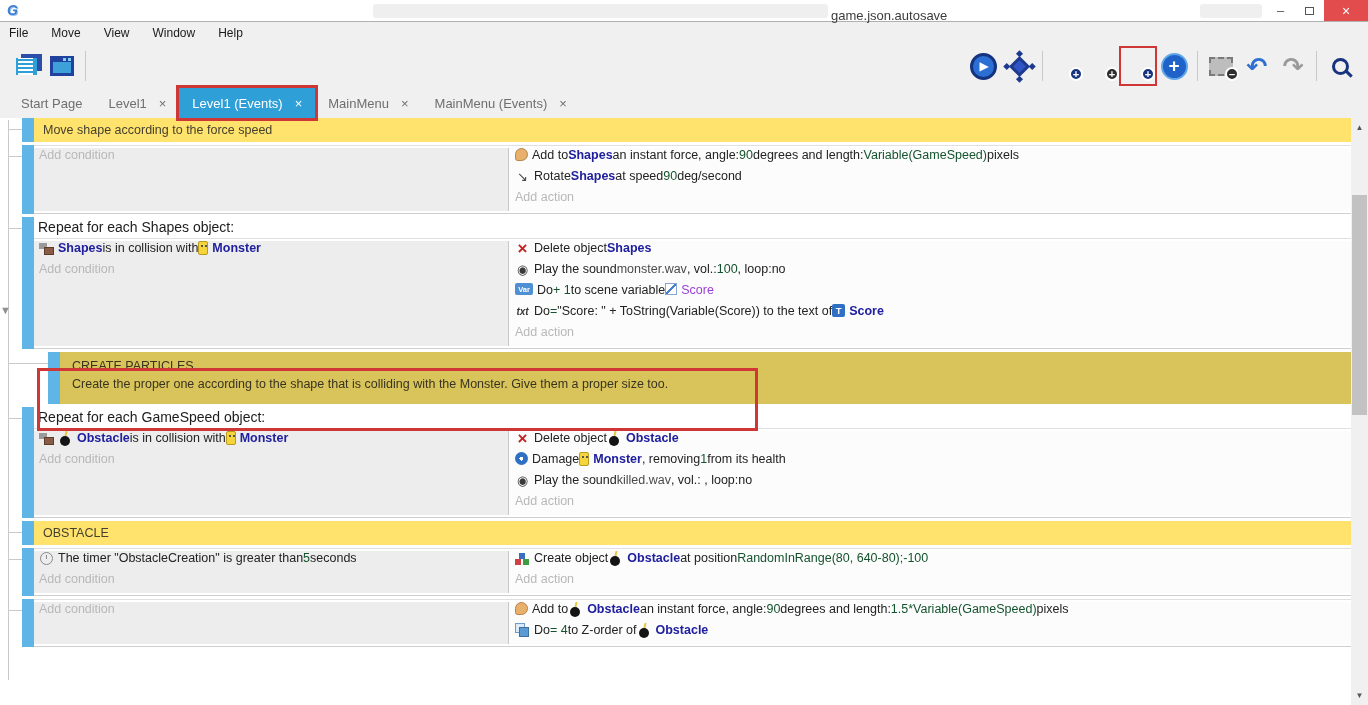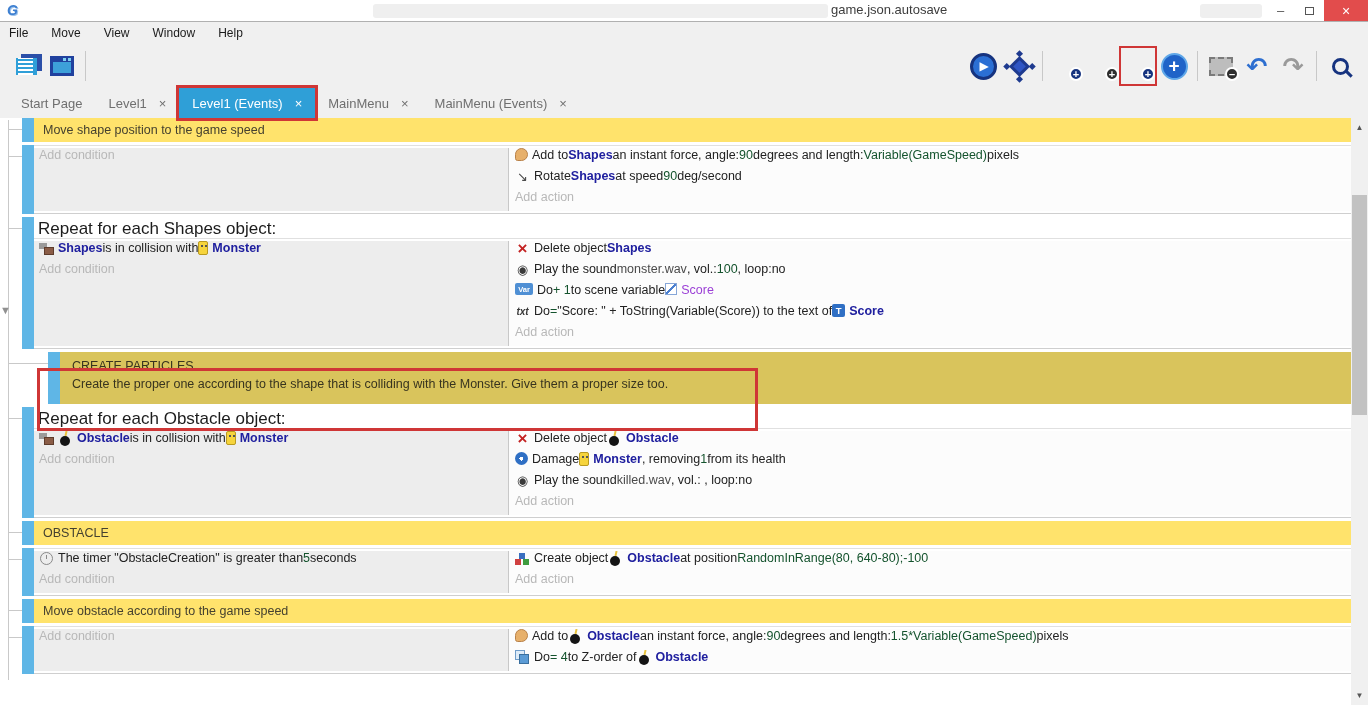--- a/index.html
+++ b/index.html
@@ -5,21 +5,21 @@
   * { box-sizing: border-box; margin:0; padding:0; }
   html,body { width:1368px; height:705px; overflow:hidden; }
   body { font-family:"Liberation Sans","DejaVu Sans",sans-serif; background:#fff; position:relative; }
 
   
   .titlebar { height:22px; background:#fff; border-bottom:1px solid #b0b0b0; position:relative; }
   .logo { position:absolute; left:7px; top:2px; font-size:14px; font-weight:bold; font-style:italic;
           color:#3d7fd1; text-shadow:1px 1px 0 #9cc2ea; }
   .redact { position:absolute; top:4px; height:14px; background:#efefef; border-radius:3px; }
   .r1 { left:373px; width:455px; } .r2 { left:1200px; width:62px; }
-  .title-text { position:absolute; left:831px; top:2px; font-size:13px; color:#3c3c3c; }
+  .title-text { position:absolute; left:831px; top:8px; font-size:13px; color:#3c3c3c; }
   .win-controls { position:absolute; right:0; top:0; height:21px; display:flex; }
   .win-btn { width:29px; height:21px; display:flex; align-items:center; justify-content:center;
              color:#555; font-size:13px; }
   .win-restore-glyph { width:9px; height:8px; border:1px solid #555; background:#fff; }
   .win-close { width:44px; background:#e24c4c; color:#fff; font-size:14px; }
 
   
   .menubar { height:22px; background:#f0f0f0; display:flex; align-items:center; padding-left:9px; }
   .menu-item { font-size:12px; color:#1a1a1a; margin-right:23px; }
 
@@ -84,21 +84,21 @@
   .ind1::before { width:40px; }
   .sel-bar { width:12px; flex:none; background:#5fb6e6; }
   .ev-content { flex:1; min-width:0; }
 
   .comment { background:#ffe36c; padding:3px 9px; min-height:24px; display:flex; align-items:center;
              font-size:12.5px; color:#45412f; }
   .comment2 { background:#d9c45c; padding:7px 12px; min-height:52px; font-size:12.5px; color:#38341f; }
   .comment2 .c2-title { margin-bottom:4px; }
 
   .ebody { display:flex; border-top:1px solid #e0e0e0; border-bottom:1px solid #cfcfcf; padding:2px 0; }
-  .fe-header { background:#fff; font-size:17px; color:#1c1c1c; padding:2px 4px; height:21px; }
+  .fe-header { background:#fff; font-size:14px; color:#1c1c1c; padding:2px 4px; height:21px; }
   .cond { width:475px; flex:none; background:#ededed; border-right:1px solid #c8c8c8; padding:0 0 0 5px; }
   .acts { flex:1; background:#fcfcfc; padding:0 0 0 6px; min-width:0; }
 
   .line { height:21px; display:flex; font-size:12.5px; color:#222; white-space:nowrap; overflow:hidden; }
   .s-p { color:#222; } .s-file { color:#4a4a4a; }
   .s-obj { color:#20209f; font-weight:bold; }
   .s-val { color:#14532d; }
   .s-var { color:#9b3fd6; }
   .s-q { color:#8a8a8a; }
   .line.ph { color:#b8b8b8; }
@@ -235,21 +235,21 @@
 
 <div class="sheet">
   <div class="tree-vline"></div>
   <div class="fold-arrow">▼</div>
   <div class="events">
       <div class="ev-row">
         <div class="gutter"></div>
         <div class="sel-bar"></div>
         <div class="ev-content">
           <div class="comment">
-            <span>Move shape position to the game speed</span>
+            <span>Move shape according to the force speed</span>
           </div>
         </div>
       </div>
       <div class="ev-row">
         <div class="gutter"></div>
         <div class="sel-bar"></div>
         <div class="ev-content">
           <div class="ebody">
             <div class="cond">
               <div class="line ph">
@@ -345,21 +345,21 @@
           <div class="comment2">
             <div class="c2-title">CREATE PARTICLES</div>
             <div class="c2-body">Create the proper one according to the shape that is colliding with the Monster. Give them a proper size too.</div>
           </div>
         </div>
       </div>
       <div class="ev-row">
         <div class="gutter"></div>
         <div class="sel-bar"></div>
         <div class="ev-content">
-          <div class="fe-header">Repeat for each Obstacle object:</div>
+          <div class="fe-header">Repeat for each GameSpeed object:</div>
           <div class="ebody">
             <div class="cond">
               <div class="line">
                 <span class="ic collision-icon"></span>
                 <span class="ic obstacle-icon"></span>
                 <span class="s-obj">Obstacle</span>
                 <span class="s-p"> is in collision with </span>
                 <span class="ic monster-icon"></span>
                 <span class="s-obj">Monster</span>
               </div>
@@ -428,29 +428,20 @@
                 <span class="s-p">Create object </span>
                 <span class="ic obstacle-icon"></span>
                 <span class="s-obj">Obstacle</span>
                 <span class="s-p"> at position </span>
                 <span class="s-val">RandomInRange(80, 640-80);-100</span>
               </div>
               <div class="line ph">
                 <span class="s-ph">Add action</span>
               </div>
             </div>
-          </div>
-        </div>
-      </div>
-      <div class="ev-row">
-        <div class="gutter"></div>
-        <div class="sel-bar"></div>
-        <div class="ev-content">
-          <div class="comment">
-            <span>Move obstacle according to the game speed</span>
           </div>
         </div>
       </div>
       <div class="ev-row">
         <div class="gutter"></div>
         <div class="sel-bar"></div>
         <div class="ev-content">
           <div class="ebody">
             <div class="cond">
               <div class="line ph">

